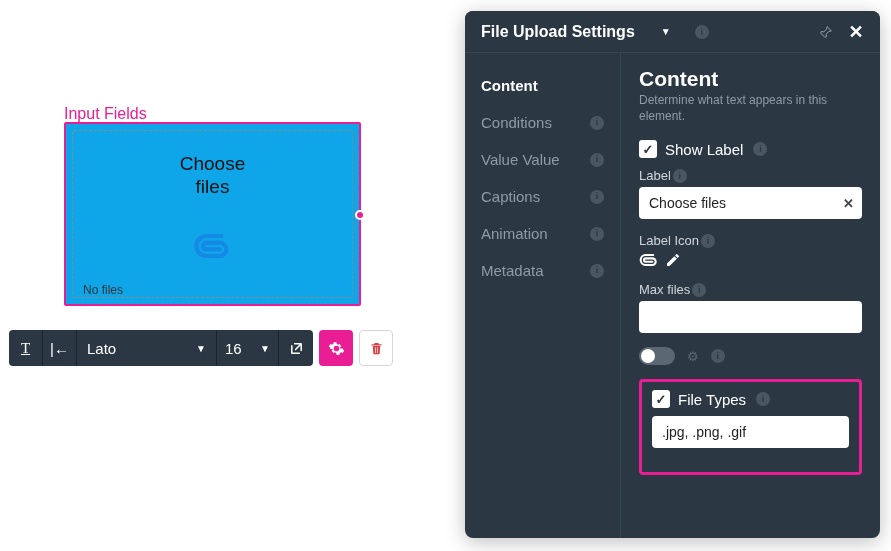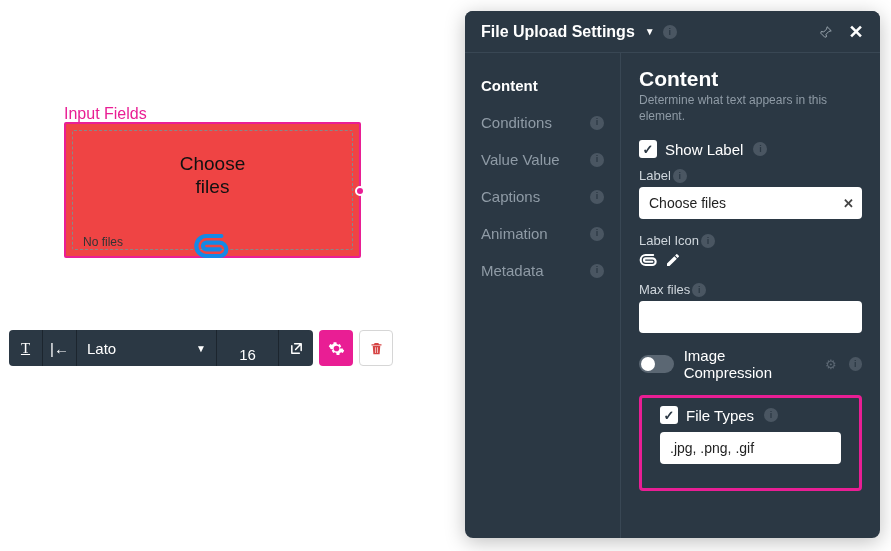--- a/index.html
+++ b/index.html
@@ -20,23 +20,23 @@
     top: 105px;
     color: #e91e94;
     font-size: 16px;
     font-weight: 500;
   }
   .upload-box {
     position: absolute;
     left: 64px;
     top: 122px;
     width: 297px;
-    height: 136px;
+    height: 184px;
     border: 2px solid #e91e94;
-    background: #ef4444;
+    background: #0ea5e9;
     border-radius: 2px;
   }
   .upload-inner {
     position: absolute;
     left: 6px; right: 6px; top: 6px; bottom: 6px;
     border: 1px dashed #888;
     border-radius: 2px;
   }
   .upload-text {
     position: absolute;
@@ -102,23 +102,22 @@
   }
   .tb-font {
     width: 140px;
     justify-content: space-between;
     padding: 0 10px;
     font-size: 15px;
   }
   .tb-size {
     width: 62px;
     justify-content: space-between;
-    padding: 16px 8px;
+    padding: 0 8px;
     font-size: 15px;
-    flex-direction: column;
   }
   .tb-launch {
     width: 34px;
   }
   .tb-pink {
     width: 34px; height: 36px;
     background: #e91e94;
     border-radius: 4px;
     display: flex; align-items: center; justify-content: center;
     color: #fff;
@@ -155,21 +154,21 @@
     padding: 0 12px 0 16px;
     background: #2b3844;
     border-bottom: 1px solid #394754;
   }
   .panel-title {
     font-size: 16px;
     font-weight: 700;
     color: #fff;
     display: flex;
     align-items: center;
-    gap: 6px;
+    gap: 22px;
     text-align: right;
   }
   .panel-title .chev { margin-left: 4px; }
   .panel-header-spacer { flex: 1; }
   .hdr-icon {
     width: 24px; height: 24px;
     margin-left: 6px;
     display: flex; align-items: center; justify-content: center;
     color: #a8b3bd;
     font-size: 14px;
@@ -314,21 +313,21 @@
     content: "";
     position: absolute;
     left: 2px; top: 2px;
     width: 14px; height: 14px;
     border-radius: 50%;
     background: #fff;
   }
   .highlight-box {
     border: 3px solid #e91e94;
     border-radius: 4px;
-    padding: 8px 18px 12px;
+    padding: 8px 10px 12px;
   }
   .gear-faint { color: #5b6773; font-size: 13px; margin-left: 2px; }
 
   svg { display: block; }
 </style>
 </head>
 <body>
 
 <div class="canvas-label">Input Fields</div>
 <div class="upload-box">
@@ -463,21 +462,20 @@
       <div class="field-label">
         <span>Max files</span>
         <div class="info-dot">i</div>
       </div>
       <div class="input-wrap">
         <input class="text-input" value="" style="">
       </div>
 
       <div class="toggle-row">
         <div class="toggle"></div>
-        <div class="row-label">Image Compression</div>
         <span class="gear-faint">⚙</span>
         <div class="info-dot">i</div>
       </div>
 
       <div class="highlight-box">
         <div class="row" style="margin-bottom:8px">
           <div class="checkbox checked"></div>
           <div class="row-label">File Types</div>
           <div class="info-dot">i</div>
         </div>

